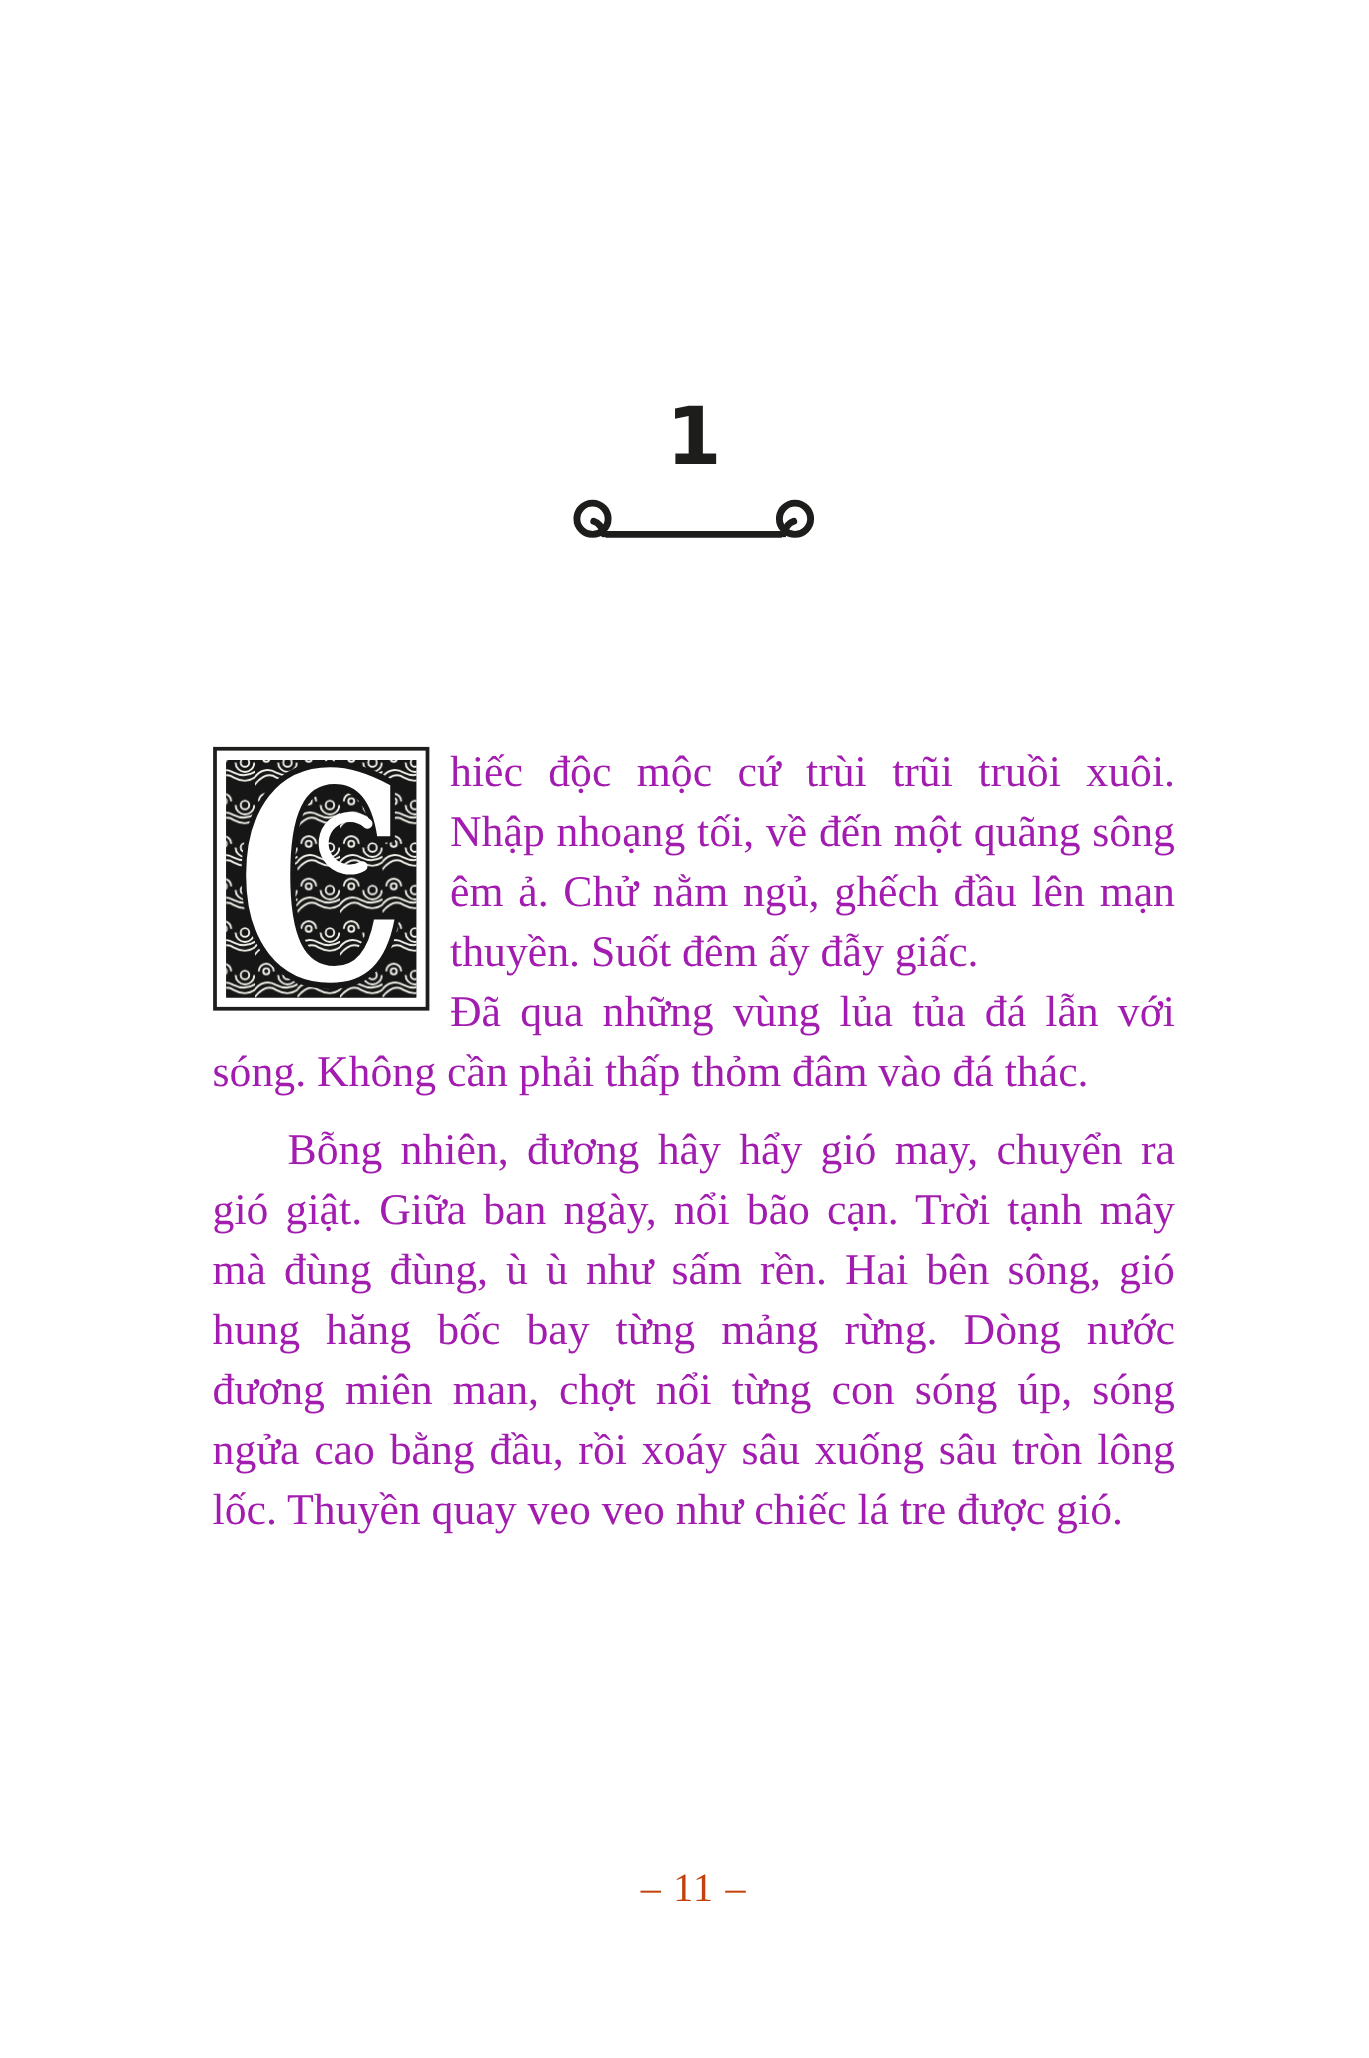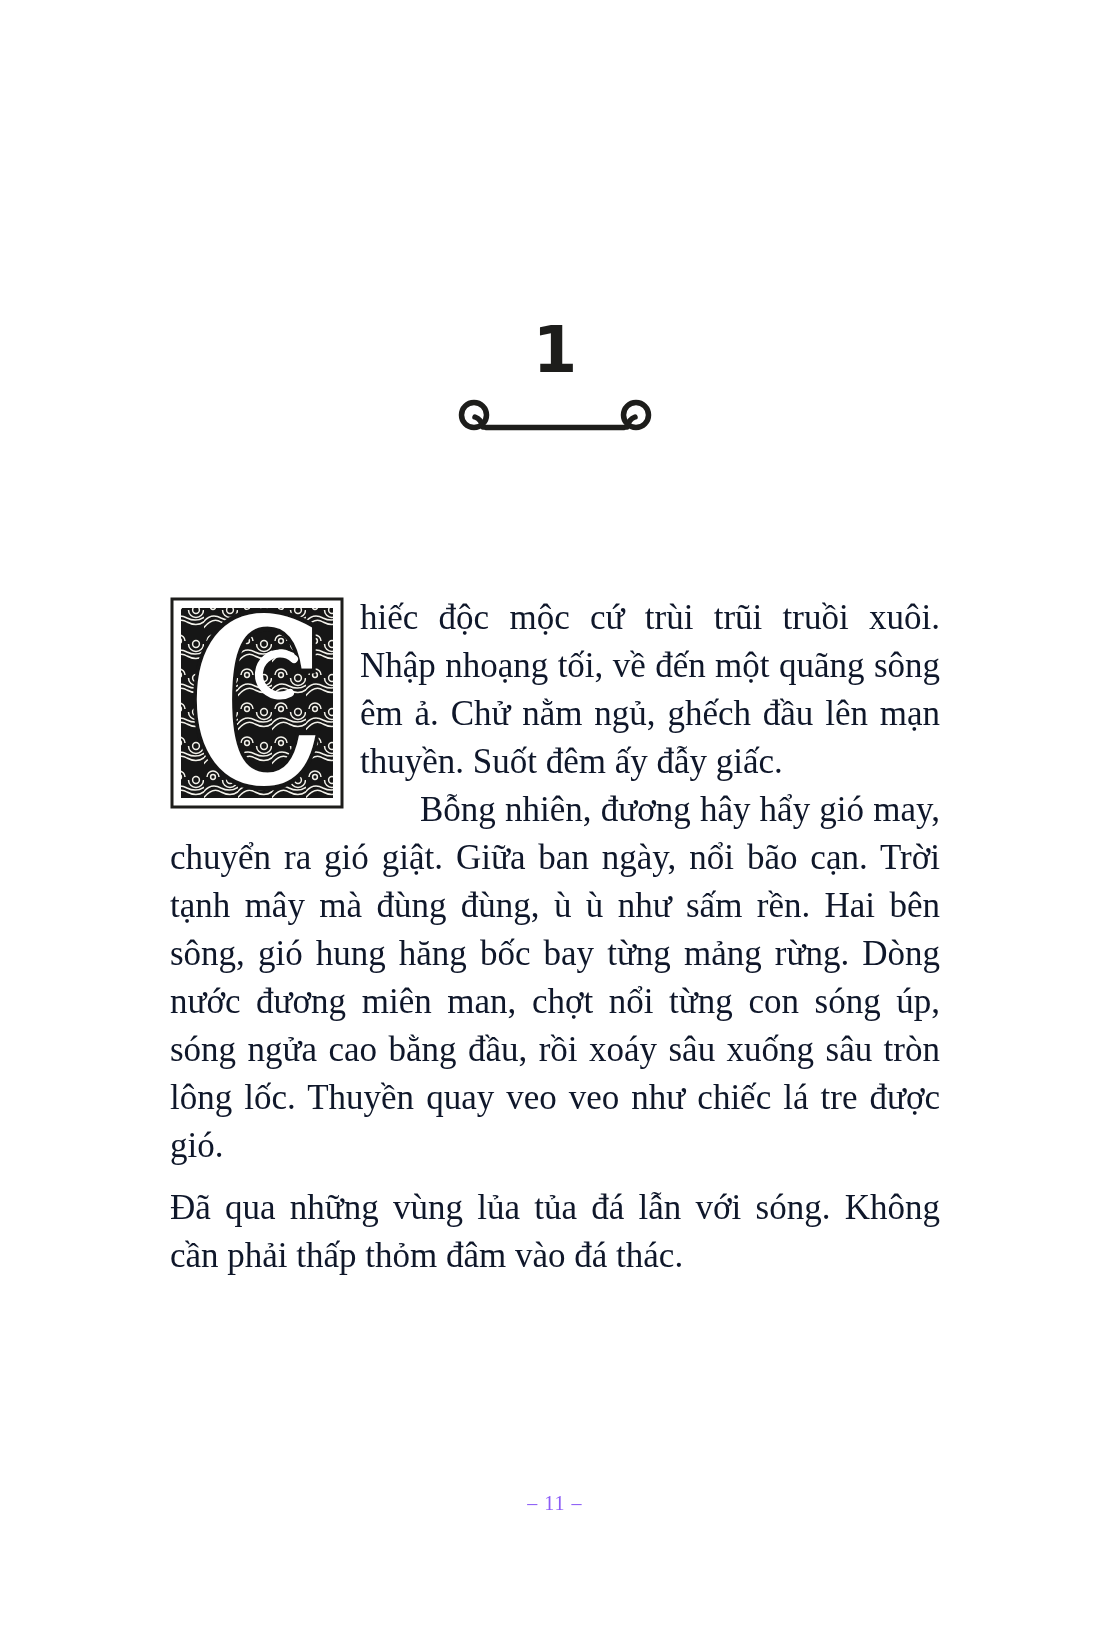--- a/index.html
+++ b/index.html
@@ -26,27 +26,27 @@
   .content {
     position:absolute; left:170px; top:594px; width:770px;
   }
   .dropcap {
     float:left; width:174px; height:212px;
     margin:3px 16px 6px 0;
   }
   .dropcap svg { display:block; }
   p.body-para {
     font-size:35px; line-height:48px; text-align:justify;
-    margin:0 0 14px 0; color:#0f172a;
+    margin:0 0 14px 0; color:#a21caf;
   }
   p.body-para.no-gap { margin-bottom:0; }
   p.body-para.indent { text-indent:60px; }
   .footer {
     position:absolute; left:170px; top:1492px; width:770px;
-    text-align:center; font-size:20px; color:#8b5cf6;
+    text-align:center; font-size:32px; color:#c2410c;
     letter-spacing:1px;
   }
 </style>
 </head>
 <body>
 
 <div class="page">
 
   <header class="chapter-header">
     <div class="chapter-number">1</div>
@@ -87,22 +87,22 @@
 
         <g transform="translate(87,186) scale(0.74,1)">
           <text x="0" y="0" text-anchor="middle" font-family="DejaVu Serif, Liberation Serif, serif" font-size="228" font-weight="bold" fill="#ffffff" stroke="#161616" stroke-width="10" style="paint-order:stroke">C</text>
         </g>
 
         <path d="M124,62 a21,21 0 1,0 -4,34" fill="none" stroke="#ffffff" stroke-width="8" stroke-linecap="round"></path>
       </svg>
     </div>
     <div>
         <p class="body-para no-gap">hiếc độc mộc cứ trùi trũi truồi xuôi. Nhập nhoạng tối, về đến một quãng sông êm ả. Chử nằm ngủ, ghếch đầu lên mạn thuyền. Suốt đêm ấy đẫy giấc.</p>
+        <p class="body-para">Đã qua những vùng lủa tủa đá lẫn với sóng. Không cần phải thấp thỏm đâm vào đá thác.</p>
         <p class="body-para indent">Bỗng nhiên, đương hây hẩy gió may, chuyển ra gió giật. Giữa ban ngày, nổi bão cạn. Trời tạnh mây mà đùng đùng, ù ù như sấm rền. Hai bên sông, gió hung hăng bốc bay từng mảng rừng. Dòng nước đương miên man, chợt nổi từng con sóng úp, sóng ngửa cao bằng đầu, rồi xoáy sâu xuống sâu tròn lông lốc. Thuyền quay veo veo như chiếc lá tre được gió.</p>
-        <p class="body-para">Đã qua những vùng lủa tủa đá lẫn với sóng. Không cần phải thấp thỏm đâm vào đá thác.</p>
       </div>
   </section>
 
   <footer class="footer">
     <span>– 11 –</span>
   </footer>
 
 </div>
 
 </body></html>

